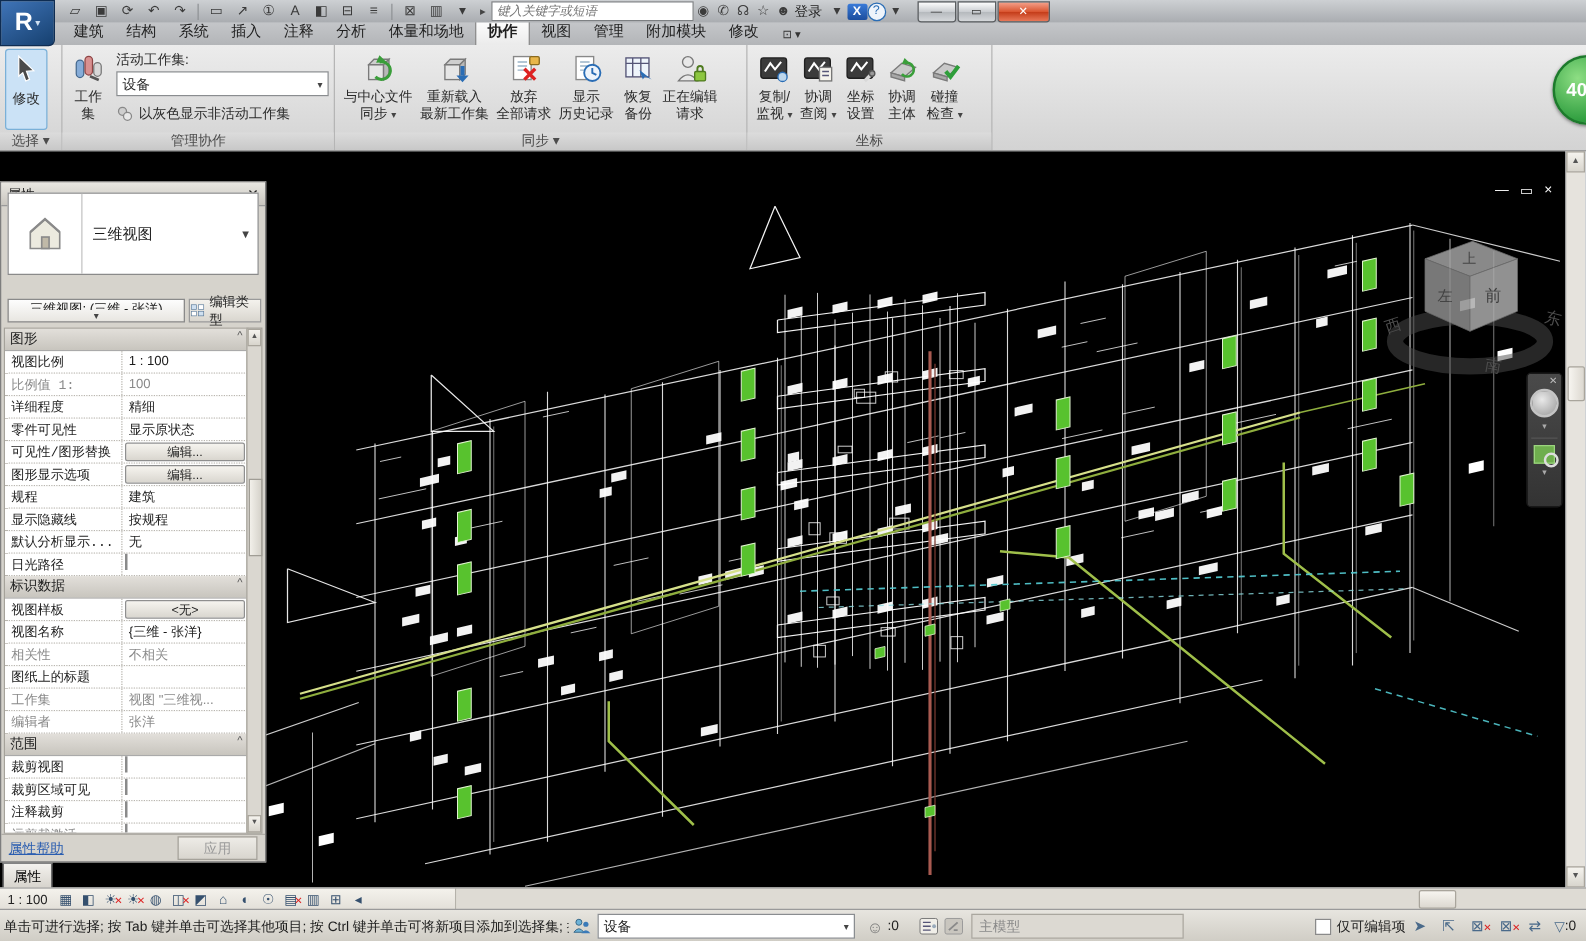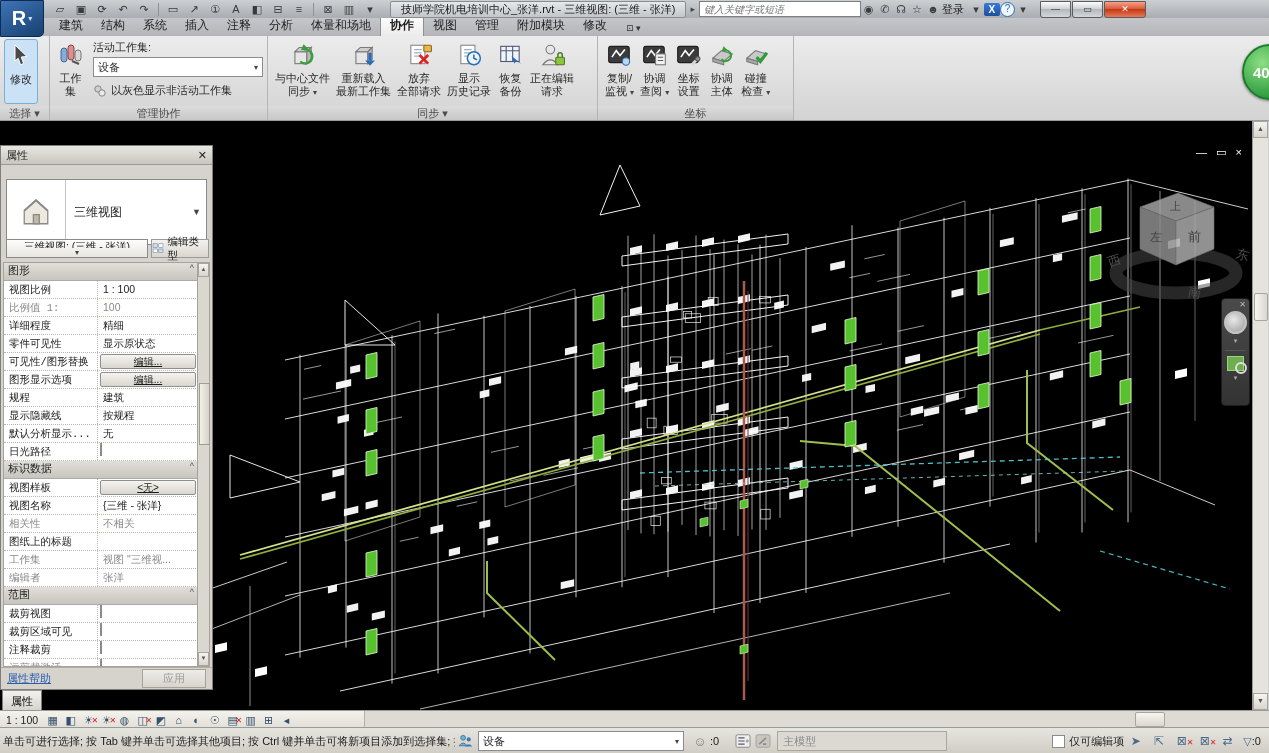--- a/index.html
+++ b/index.html
@@ -82,42 +82,42 @@
   #badge{position:absolute;left:1242px;top:44px;width:56px;height:56px;border-radius:50%;z-index:60;
     background:radial-gradient(circle at 35% 32%,#8ede84,#2f9e3f 70%);border:2px solid #1d7a2c;
     color:#fff;font-weight:bold;font-size:15px;display:flex;align-items:center;padding-left:9px;box-sizing:border-box;
     box-shadow:0 1px 3px rgba(0,0,0,.5);}
   
   #properties{position:absolute;left:0;top:145px;width:213px;height:545px;z-index:10;
     background:#d6d3cc;border:1px solid #7e7e7e;box-sizing:border-box;font-size:11px;color:#1c1c1c;}
   #prop-title{height:18px;background:linear-gradient(#e9e7e2,#c9c6bf);border-bottom:1px solid #9a9a9a;
     display:flex;align-items:center;padding:0 5px;font-size:11px;}
   #prop-title .x{margin-left:auto;font-size:11px;color:#222;}
-  #type-selector{position:absolute;left:5px;top:33px;width:199px;height:64px;background:#fff;
+  #type-selector{position:absolute;left:5px;top:8px;width:199px;height:64px;background:#fff;
     border:1px solid #8a8a8a;display:flex;align-items:stretch;}
   #type-selector .house{width:58px;border-right:1px solid #c3c3c3;display:flex;align-items:center;justify-content:center;}
   #type-selector .tname{flex:1;display:flex;align-items:center;padding-left:8px;font-size:12px;}
   #type-selector .dd{width:14px;display:flex;align-items:center;font-size:9px;color:#444;}
   #inst-row{position:absolute;left:5px;top:93px;width:203px;height:19px;display:flex;gap:3px;}
   #inst-select{width:134px;height:17px;background:linear-gradient(#fdfdfd,#e8e6e1);border:1px solid #8a8a8a;
     display:flex;align-items:center;justify-content:space-between;padding:0 3px;font-size:10.5px;overflow:hidden;white-space:nowrap;flex-direction:column;}
   #edit-type-btn{flex:1;height:17px;border:1px solid #9a9a9a;background:linear-gradient(#f4f2ed,#d9d6cf);
     display:flex;align-items:center;justify-content:center;gap:3px;font-size:10.5px;}
   #prop-grid{position:absolute;left:2px;top:116px;width:196px;height:405px;background:#e9e7e1;
     overflow:hidden;border:1px solid #a5a29a;box-sizing:border-box;}
   .pgroup-h{height:17px;background:linear-gradient(#e2dfda,#c8c5be);border-bottom:1px solid #aaa;
     display:flex;align-items:flex-start;padding:0 4px;font-size:11px;color:#222;}
   .pgroup-h .chev{margin-left:auto;font-size:9px;color:#555;}
   .prow{height:18px;display:flex;border-bottom:1px dotted #b8b5ae;background:#fff;box-sizing:border-box;}
   .prow .lab{width:94px;padding:2px 0 0 5px;box-sizing:border-box;border-right:1px dotted #b8b5ae;
     white-space:nowrap;overflow:hidden;font-size:10.5px;font-family:Liberation Mono, monospace;}
   .prow .val{flex:1;padding:2px 0 0 5px;font-size:10.5px;white-space:nowrap;overflow:hidden;}
   .prow .val.gray,.prow .lab.gray{color:#8a8a8a;}
   .pbtn{margin:1px 2px;height:13px;flex:1;border:1px solid #8f8f8f;border-radius:2px;
-    background:linear-gradient(#f6f4ef,#d9d6cf);font-size:10px;display:flex;align-items:center;justify-content:center;text-decoration:underline;}
+    background:linear-gradient(#f6f4ef,#d9d6cf);font-size:10px;display:flex;align-items:center;justify-content:center;}
   .pchk{width:10px;height:10px;border:1px solid #8a8a8a;background:#fff;margin:3px 0 0 2px;}
   #grid-scroll{position:absolute;right:2px;top:116px;width:13px;height:405px;background:#dad7d0;
     border:1px solid #a5a29a;box-sizing:border-box;z-index:11;}
   #grid-thumb{position:absolute;left:1px;top:120px;width:9px;height:60px;background:linear-gradient(90deg,#f2f0ea,#d5d2ca);
     border:1px solid #a09d95;}
   #prop-bottom{position:absolute;left:0;bottom:0;width:100%;height:22px;display:flex;align-items:center;
     padding:0 6px;box-sizing:border-box;border-top:1px solid #b0ada6;}
   #prop-help{color:#2a5db0;text-decoration:underline;font-size:11px;}
   #apply-btn{margin-left:auto;width:62px;height:17px;border:1px solid #a5a29a;color:#9a9a9a;
     background:linear-gradient(#eeece7,#d8d5ce);font-size:11px;display:flex;align-items:center;justify-content:center;}
@@ -426,21 +426,20 @@
         <span class="qat-ico">①</span>
         <span class="qat-ico">A</span>
         <span class="qat-ico">◧</span>
         <span class="qat-ico">⊟</span>
         <span class="qat-ico">≡</span>
         <span class="qat-sep"></span>
         <span class="qat-ico">⊠</span>
         <span class="qat-ico">▥</span>
         <span class="qat-ico">▾</span>
       </div>
-    <div id="titlebox">技师学院机电培训中心_张洋.rvt - 三维视图: (三维 - 张洋)</div>
     <span id="title-expand">▸</span>
     <input id="searchbox" placeholder="键入关键字或短语" style="">
     <span class="tb-ico">◉</span>
     <span class="tb-ico">✆</span>
     <span class="tb-ico">☊</span>
     <span class="tb-ico">☆</span>
     <span class="tb-ico">☻</span>
     <span id="login-label">登录</span>
     <span class="tb-ico">▾</span>
     <span id="exchange">X</span>

